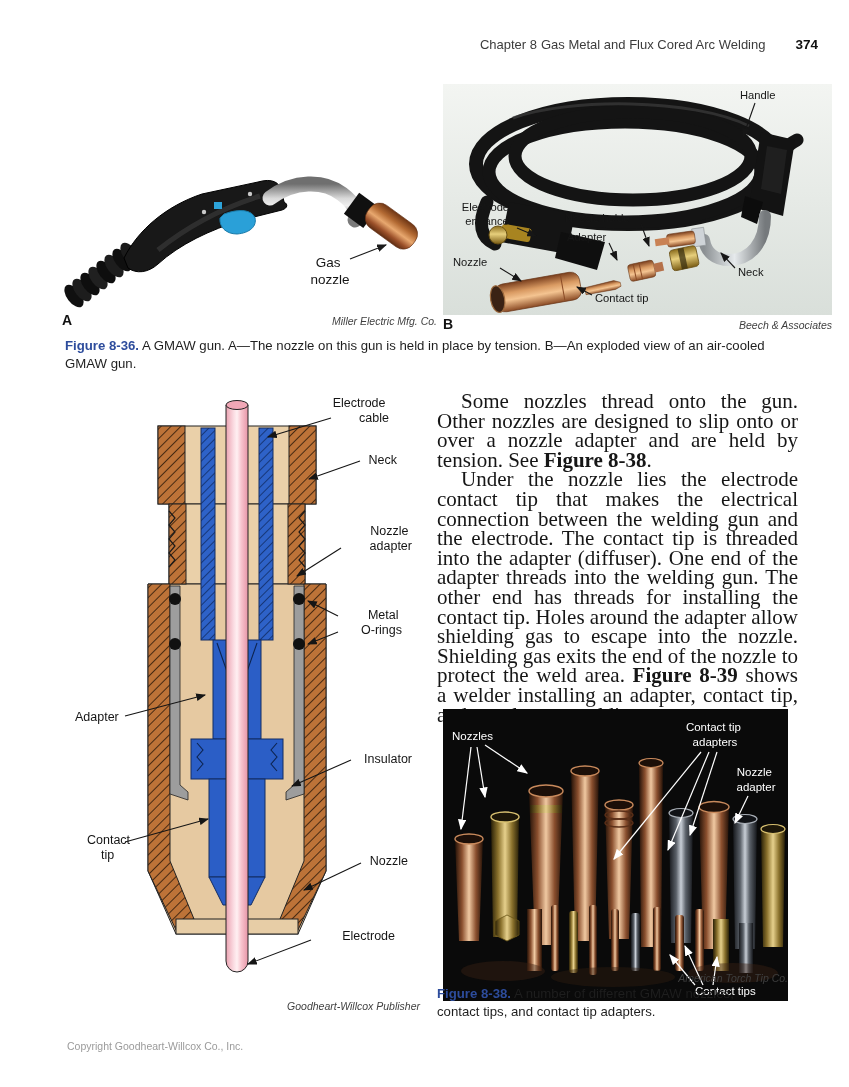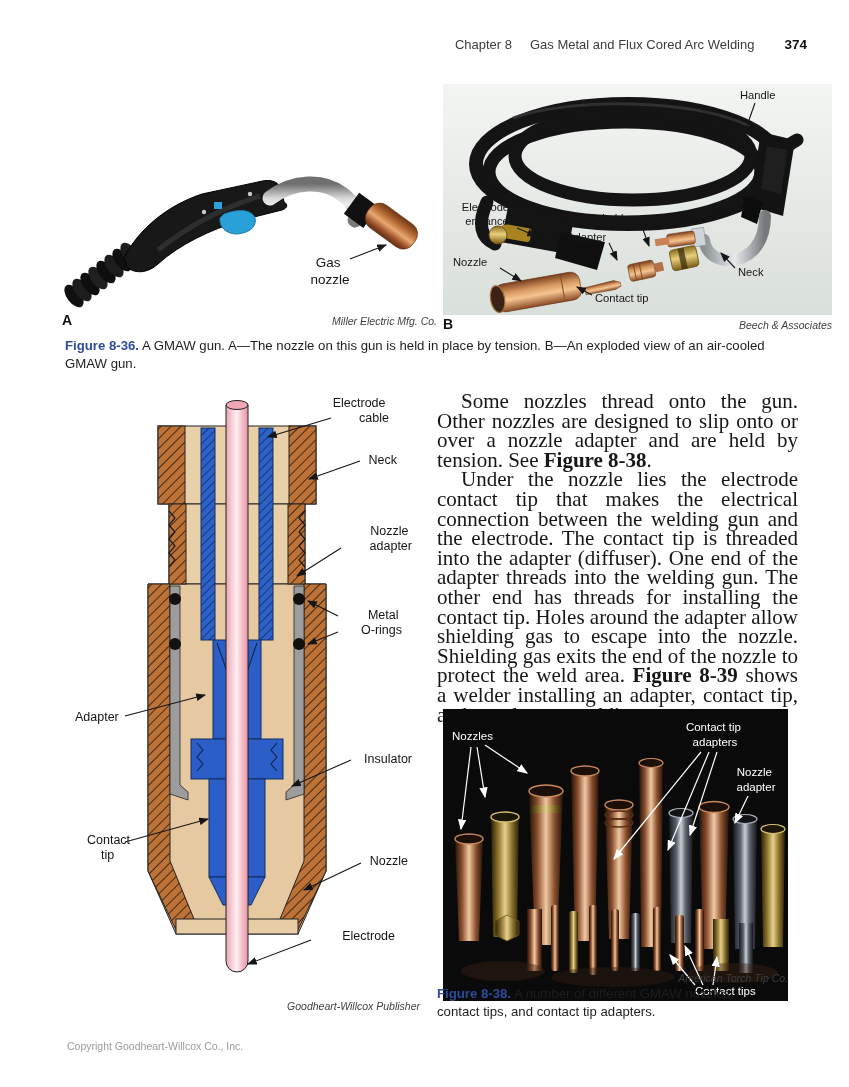--- a/index.html
+++ b/index.html
@@ -1,21 +1,21 @@
 <!DOCTYPE html>
 <html><head>
 <meta charset="utf-8">
 <style>
   html,body{margin:0;padding:0;background:#fff;}
   .page{position:relative;width:849px;height:1087px;background:#ffffff;
         font-family:"Liberation Sans",sans-serif;overflow:hidden;}
   .abs{position:absolute;}
-  .header{position:absolute;top:37px;right:42px;display:flex;align-items:center;
+  .header{position:absolute;top:37px;right:31px;display:flex;align-items:center;
           font-size:13px;color:#3c3c3c;}
-  .header .htitle{margin-left:18px;}
+  .header .htitle{margin-left:4px;}
   .header .pagenum{margin-left:30px;font-weight:bold;font-size:13.5px;color:#111;}
   .photo-footer{display:flex;justify-content:space-between;align-items:baseline;}
   .figletter{font-weight:bold;font-size:14px;color:#111;}
   .credit{font-style:italic;font-size:10.5px;color:#3f3f3f;}
   .credit-row{text-align:right;}
   .caption{font-size:13.2px;line-height:17.5px;color:#1e1e1e;margin:0;}
   .figlabel{color:#2d4c9c;font-weight:bold;}
   .body-col p{margin:0;text-align:justify;text-indent:24px;
               font-family:"Liberation Serif",serif;font-size:21px;line-height:19.6px;color:#161616;}
   .footer{position:absolute;left:67px;top:1040px;font-size:10.5px;color:#9b9b9b;}

